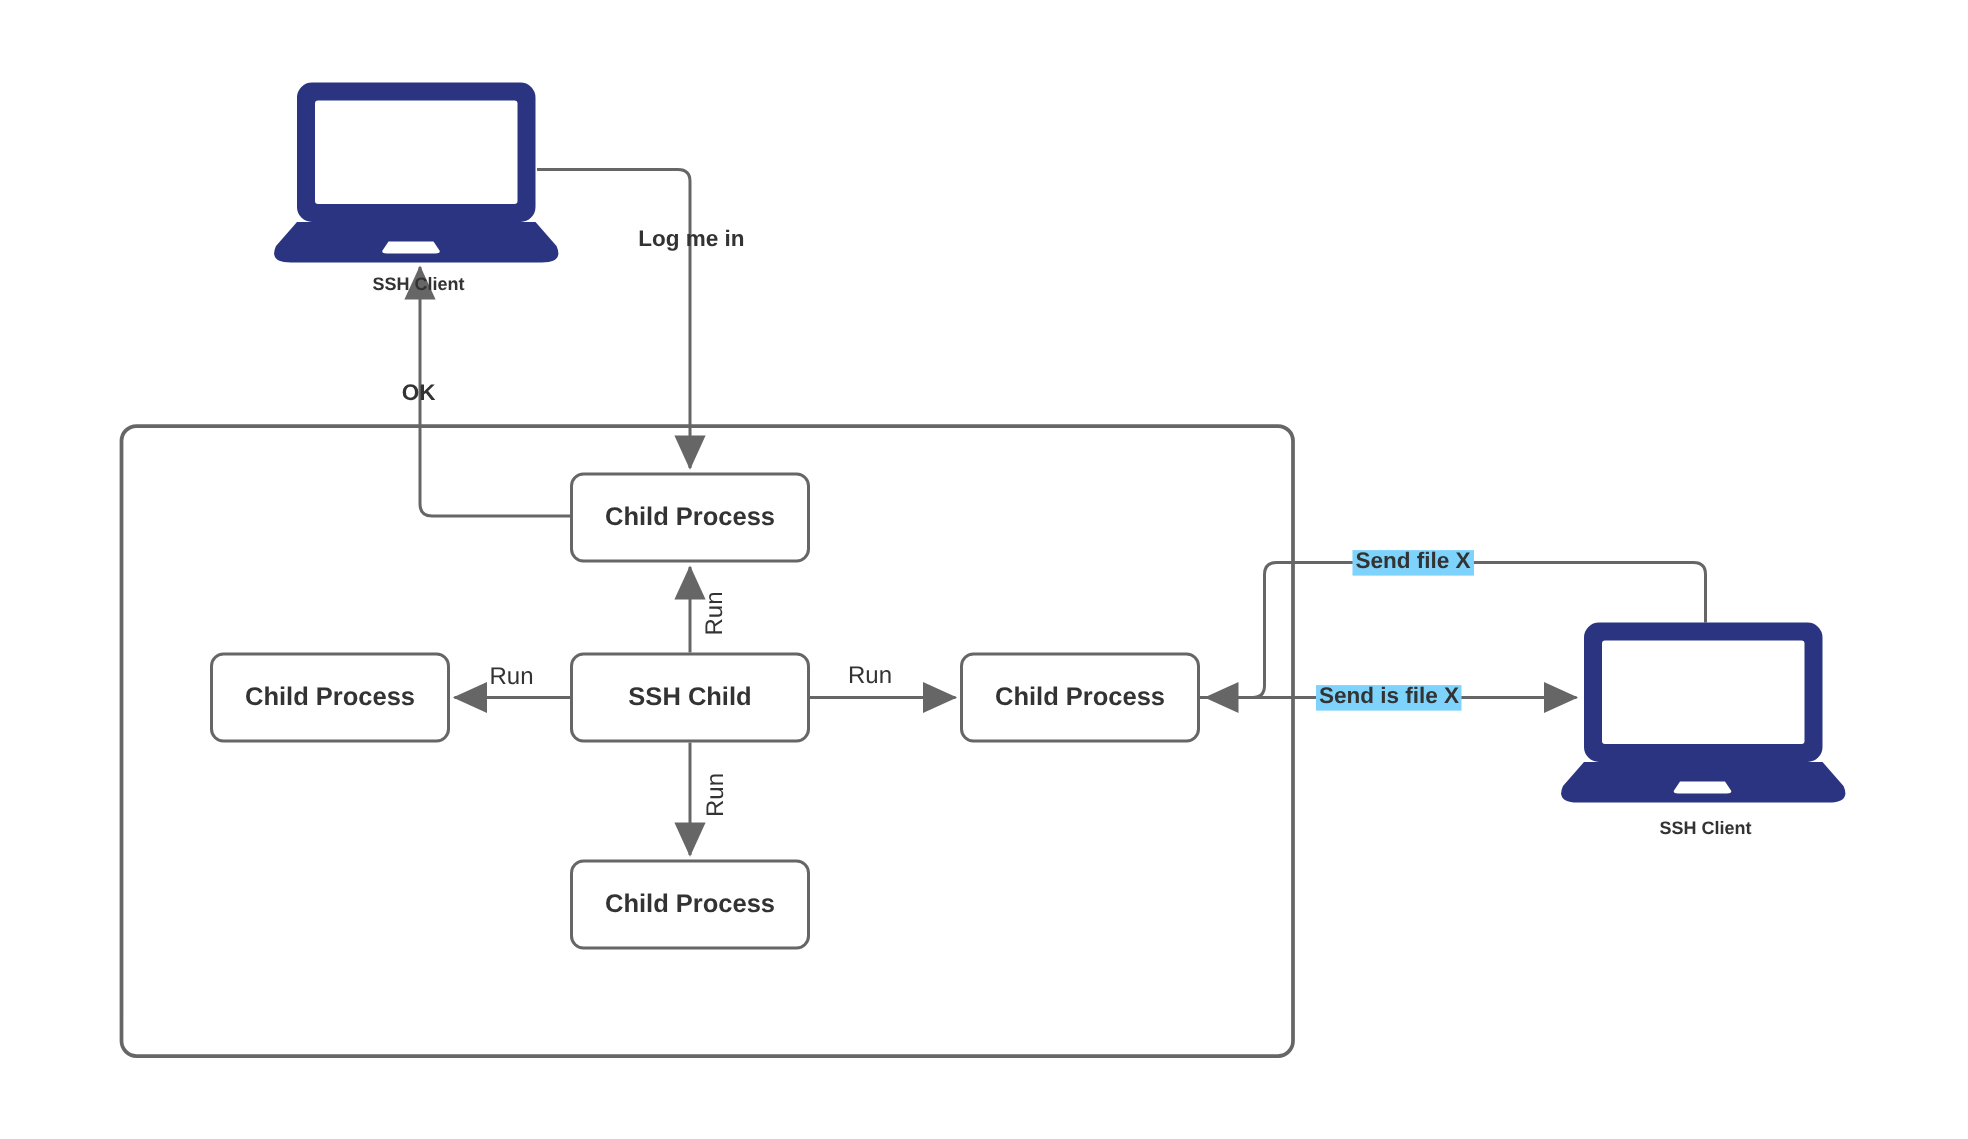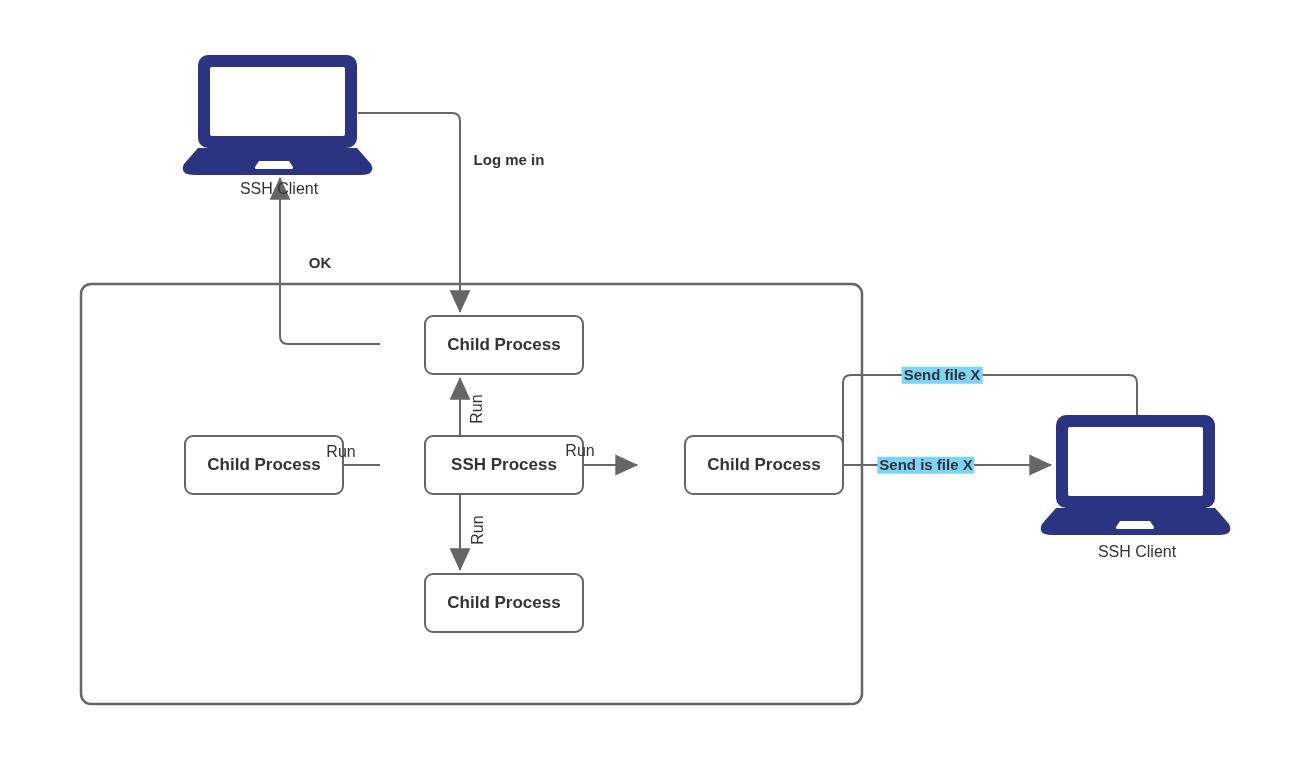--- a/index.html
+++ b/index.html
@@ -21,21 +21,20 @@
     border: 2.5px solid #666666;
     border-radius: 9px;
     background: #ffffff;
     display: flex;
     align-items: center;
     justify-content: center;
     font-size: 17px;
     font-weight: 700;
     color: #333333;
     white-space: nowrap;
-    margin-left: 44px;
   }
   .edge-label {
     position: absolute;
     transform: translate(-50%, -50%);
     font-size: 15px;
     font-weight: 700;
     color: #333333;
     white-space: nowrap;
     line-height: 1.1;
   }
@@ -46,22 +45,22 @@
     transform: translate(-50%, -50%);
     font-size: 16px;
     font-weight: 400;
     color: #333333;
     white-space: nowrap;
   }
   .run-label.vertical { transform: translate(-50%, -50%) rotate(-90deg); }
   .client-label {
     position: absolute;
     transform: translate(-50%, -50%);
-    font-size: 16px;
-    font-weight: 400;
+    font-size: 12px;
+    font-weight: 700;
     color: #333333;
     white-space: nowrap;
   }
 </style>
 </head>
 <body>
 
 <div class="canvas">
 
   <svg class="wires" width="1312" height="759" viewBox="0 0 1312 759">
@@ -96,33 +95,33 @@
       <rect x="1068" y="427" width="135" height="69" rx="2" fill="#ffffff"></rect>
       <path d="M1056,508 L1215,508 L1229,524 Q1234,535 1219,535 L1052,535 Q1037,535 1042,524 Z" fill="#2b3480"></path>
       <path d="M1120,521 L1150,521 L1154,527 Q1155,529 1151,529 L1119,529 Q1115,529 1116,527 Z" fill="#ffffff"></path>
     </g>
   </svg>
 
   <div class="node" style="left:380px; top:315px; width:160px; height:60px;">Child Process</div>
 
   <div class="node" style="left:140px; top:435px; width:160px; height:60px;">Child Process</div>
 
-  <div class="node" style="left:380px; top:435px; width:160px; height:60px;">SSH Process</div>
+  <div class="node" style="left:380px; top:435px; width:160px; height:60px;">SSH Child</div>
 
   <div class="node" style="left:640px; top:435px; width:160px; height:60px;">Child Process</div>
 
   <div class="node" style="left:380px; top:573px; width:160px; height:60px;">Child Process</div>
 
   <div class="client-label" style="left:279px; top:189px;">SSH Client</div>
 
   <div class="client-label" style="left:1137px; top:552px;">SSH Client</div>
 
-  <div class="edge-label plain" style="left:461px; top:160px;margin-left:48px;">Log me in</div>
+  <div class="edge-label plain" style="left:461px; top:160px;">Log me in</div>
 
-  <div class="edge-label plain" style="left:279px; top:263px;margin-left:41px;">OK</div>
+  <div class="edge-label plain" style="left:279px; top:263px;">OK</div>
 
   <div class="run-label vertical" style="left:477px; top:409px;">Run</div>
 
   <div class="run-label" style="left:341px; top:452px;">Run</div>
 
   <div class="run-label" style="left:580px; top:451px;">Run</div>
 
   <div class="run-label vertical" style="left:478px; top:530px;">Run</div>
 
   <div class="edge-label bg" style="left:942px; top:375px;">Send file X</div>

